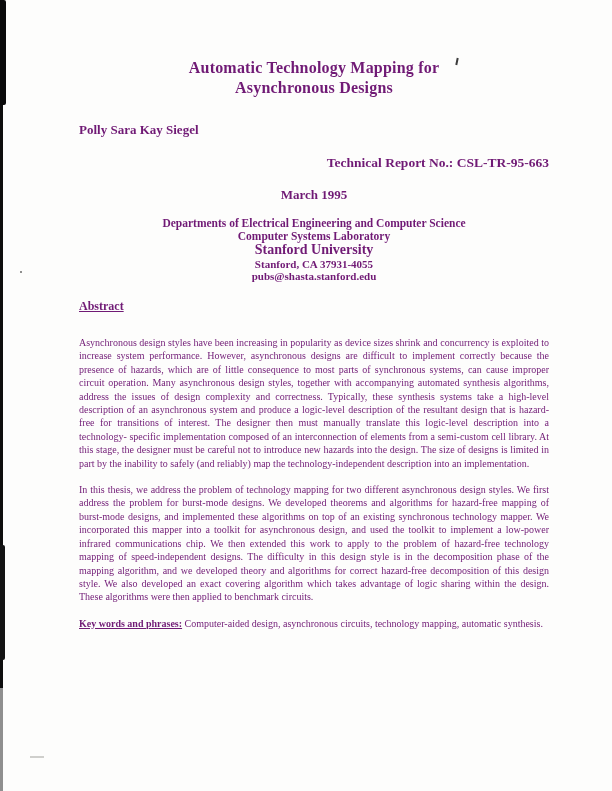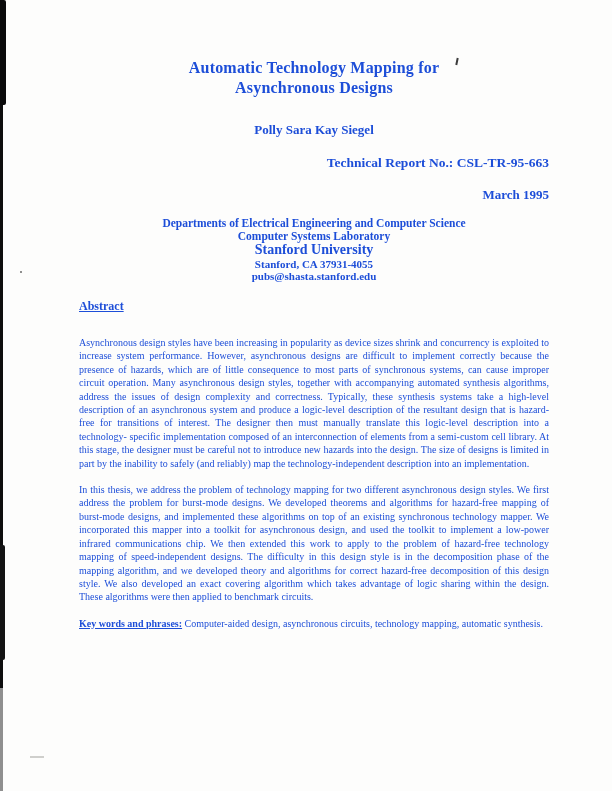--- a/index.html
+++ b/index.html
@@ -1,21 +1,21 @@
 <!DOCTYPE html>
 <html><head>
 <meta charset="utf-8">
 <style>
   html, body { margin: 0; padding: 0; background: #ffffff; }
   .page {
     position: relative;
     width: 612px;
     height: 791px;
     background: #fdfdfc;
-    color: #1d4ed8;
+    color: #701a75;
     font-family: "Liberation Serif", "DejaVu Serif", serif;
     overflow: hidden;
     box-sizing: border-box;
     padding-left: 27px;
   }
   
   .scan-edge {
     position: absolute; left: 0; top: 0;
     width: 3px; height: 791px;
     background: #0d0d0d;
@@ -65,33 +65,32 @@
     font-size: 16px;
     line-height: 20px;
     font-weight: bold;
     text-align: center;
     letter-spacing: 0.2px;
   }
   .author {
     margin: 24px 0 0 0;
     font-size: 13px;
     font-weight: bold;
-    text-align: center;
   }
   .report-no {
     margin: 17px 0 0 0;
     font-size: 13.5px;
     font-weight: bold;
     text-align: right;
   }
   .date {
     margin: 16px 0 0 0;
     font-size: 13px;
     font-weight: bold;
-    text-align: right;
+    text-align: center;
   }
   .affil { margin: 14px 0 0 0; text-align: center; font-weight: bold; }
   .affil p { margin: 0; }
   .affil-line  { font-size: 11.5px; line-height: 12.5px; }
   .affil-univ  { font-size: 14px; line-height: 16px; }
   .affil-small { font-size: 11px;  line-height: 12px; }
   .abstract-heading {
     margin: 17px 0 0 0;
     font-size: 12px;
     font-weight: bold;

